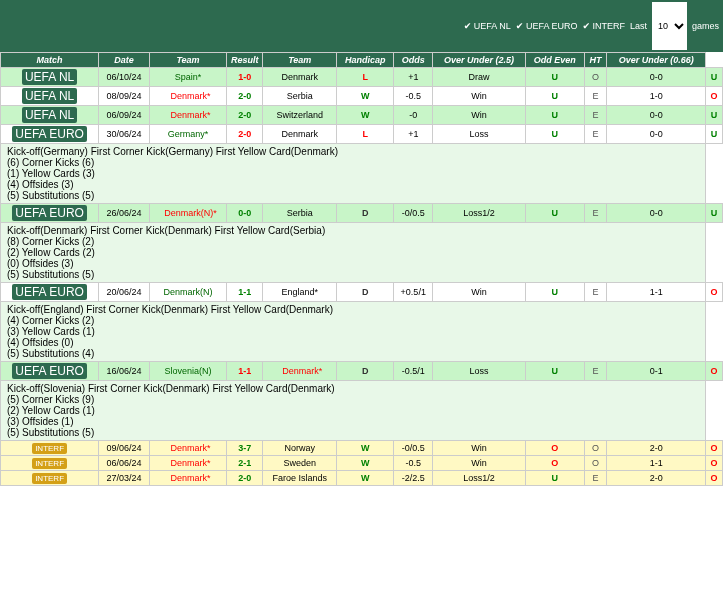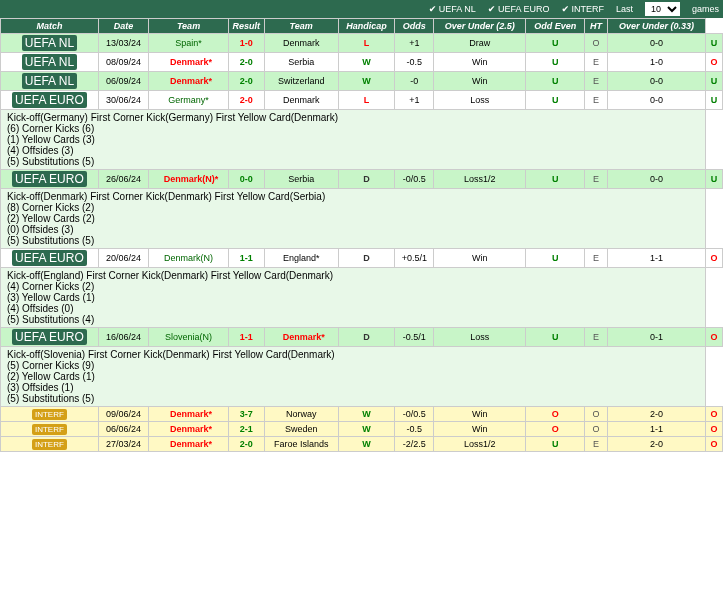--- a/index.html
+++ b/index.html
@@ -6,40 +6,40 @@
     body { font-family: Arial, sans-serif; font-size: 10px; background: #fff; width: 723px; }
 
     .top-bar {
       background: #2d6a4f;
       color: #fff;
       display: flex;
       align-items: center;
       justify-content: flex-end;
       padding: 2px 4px;
       font-size: 9px;
-      gap: 12px;
+      gap: 5px;
     }
     .top-bar select {
       font-size: 9px;
-      padding: 1px 2px;
+      padding: 18px 2px;
       background: #fff;
       color: #000;
       border: none;
     }
 
     table { width: 100%; border-collapse: collapse; }
     th, td { padding: 2px 3px; text-align: center; vertical-align: middle; font-size: 9px; border: 1px solid #ccc; }
     thead th { background: #2d6a4f; color: #fff; font-weight: bold; font-style: italic; }
 
     .row-main-green { background: #c8f5c8; }
     .row-main-white { background: #fff; }
     .row-detail { background: #e8f8e8; }
     .row-interf { background: #fff9c4; }
 
-    .team-red { color: red; font-weight: bold; padding-left: 8px; }
+    .team-red { color: red; font-weight: normal; padding-left: 8px; }
     .team-green { color: #006600; margin-left: 32px; }
     .result-red { color: red; font-weight: bold; }
     .result-green { color: green; font-weight: bold; }
 
     .badge-uefa { background: #2d6a4f; color: #fff; font-size: 12px; padding: 1px 3px; border-radius: 2px; }
     .badge-interf { background: #d4a017; color: #fff; font-size: 8px; padding: 1px 3px; border-radius: 2px; text-align: center; }
 
     .detail-cell { font-size: 10px; text-align: left; padding: 2px 6px; }
     .outcome-w { color: green; font-weight: bold; }
     .outcome-l { color: red; font-weight: bold; }
@@ -73,27 +73,27 @@
       <th rowspan="2">Match</th>
       <th rowspan="2">Date</th>
       <th rowspan="2">Team</th>
       <th rowspan="2" style="max-width:30px;">Result</th>
       <th rowspan="2">Team</th>
       <th rowspan="2">Handicap</th>
       <th rowspan="2">Odds</th>
       <th rowspan="2">Over Under (2.5)</th>
       <th rowspan="2">Odd Even</th>
       <th rowspan="2">HT</th>
-      <th rowspan="2">Over Under (0.33)</th>
+      <th rowspan="2">Over Under (0.66)</th>
     </tr>
   </thead>
   <tbody id="table-body">
   <tr class="row-main-green">
         <td><span class="badge-uefa">UEFA NL</span></td>
-        <td>13/03/24</td>
+        <td>06/10/24</td>
         <td class="team-green">Spain*</td>
         <td class="result-red">1-0</td>
         <td>Denmark</td>
         <td class="outcome-l">L</td>
         <td>+1</td>
         <td>Draw</td>
         <td class="over-u">U</td>
         <td class="over-e">O</td>
         <td>0-0</td>
         <td class="over-u">U</td>

